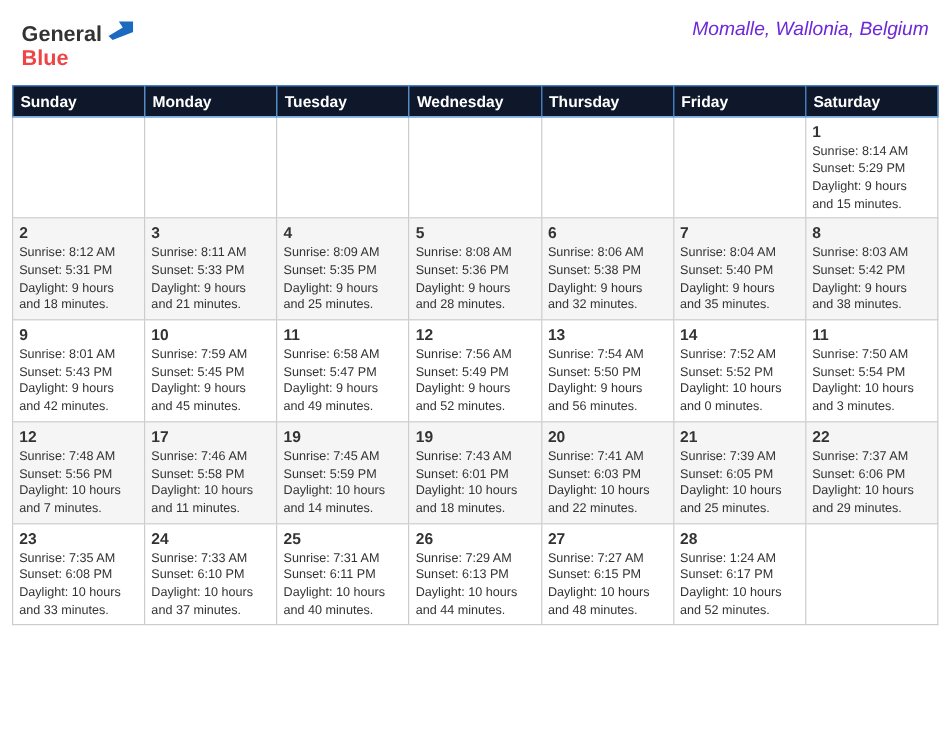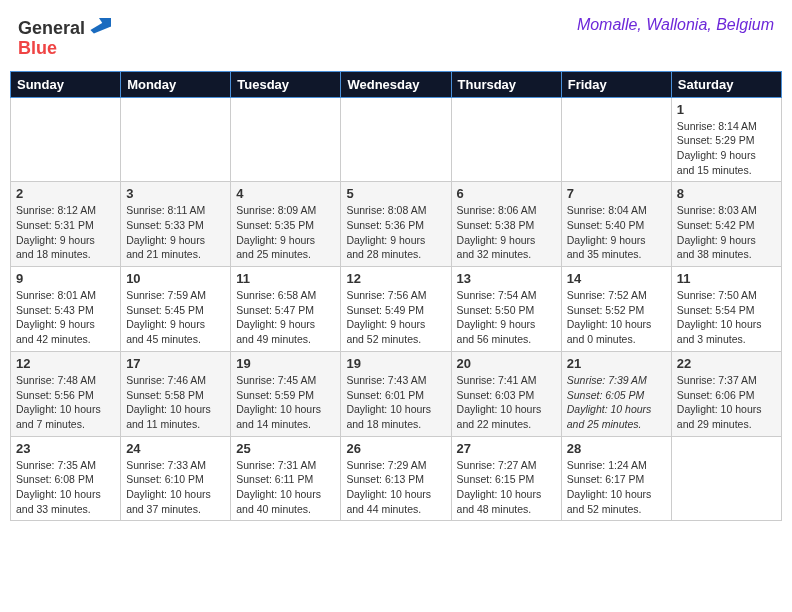--- a/index.html
+++ b/index.html
@@ -254,21 +254,21 @@
 Daylight: 10 hours and 18 minutes.</div>
         </td>
         <td>
           <span class="day-num">20</span>
           <div class="day-info" style="white-space: pre-line;">Sunrise: 7:41 AM
 Sunset: 6:03 PM
 Daylight: 10 hours and 22 minutes.</div>
         </td>
         <td>
           <span class="day-num">21</span>
-          <div class="day-info" style="white-space: pre-line; font-style: italic;">Sunrise: 7:39 AM
+          <div class="day-info" style="white-space: pre-line;">Sunrise: 7:39 AM
 Sunset: 6:05 PM
 Daylight: 10 hours and 25 minutes.</div>
         </td>
         <td>
           <span class="day-num">22</span>
           <div class="day-info" style="white-space: pre-line;">Sunrise: 7:37 AM
 Sunset: 6:06 PM
 Daylight: 10 hours and 29 minutes.</div>
         </td>
       </tr>

